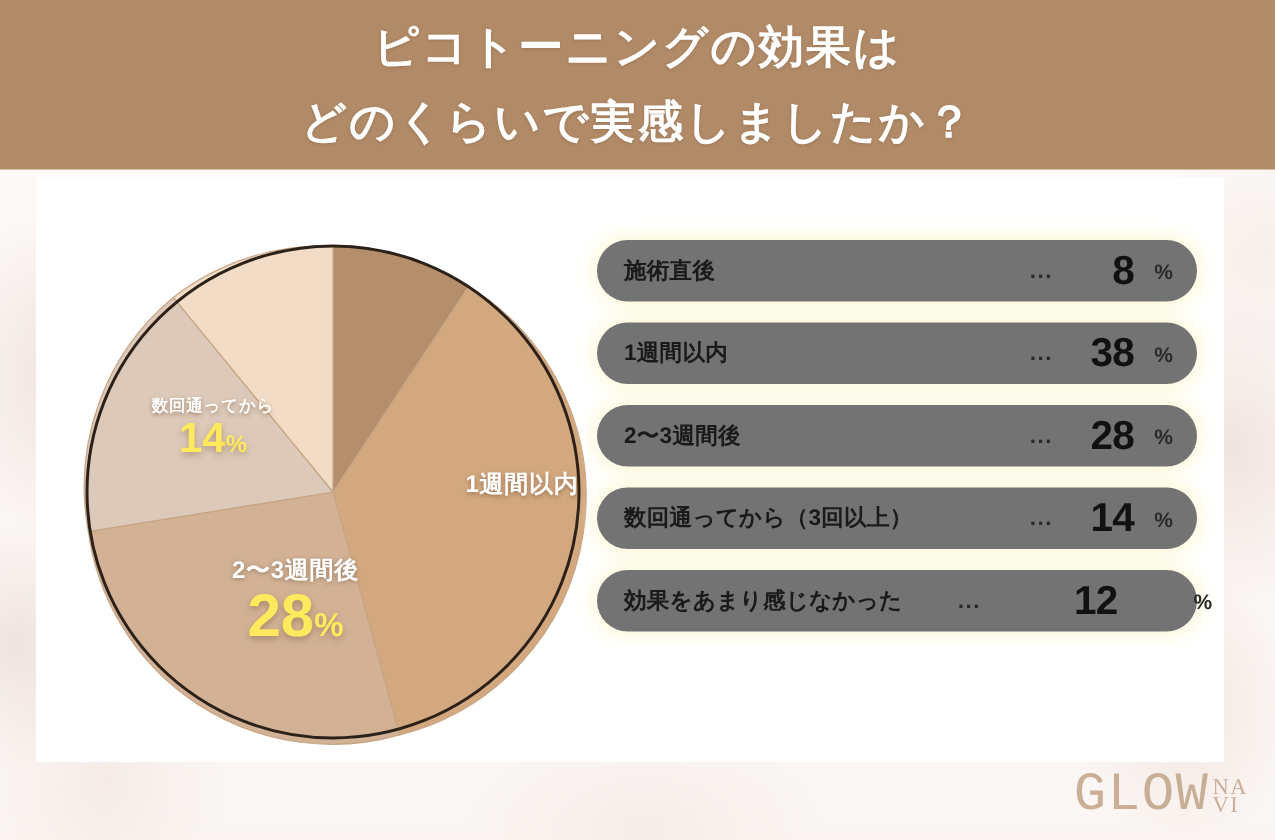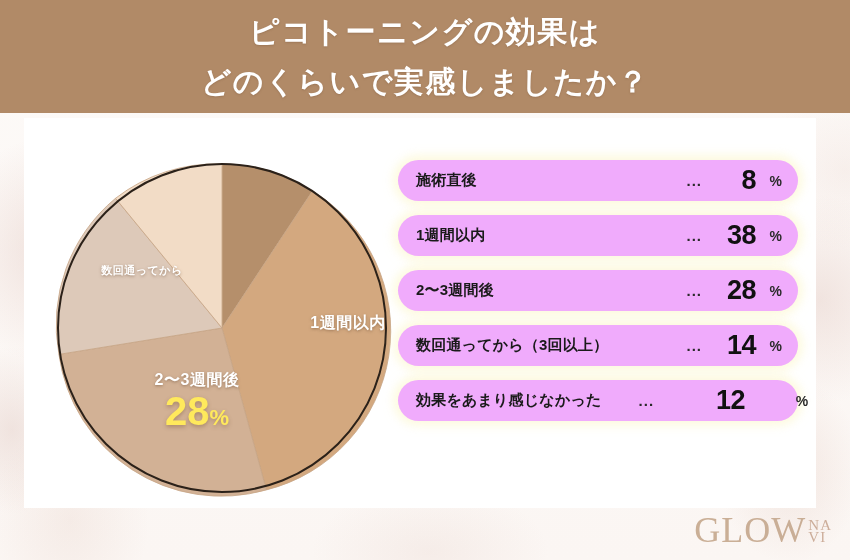--- a/index.html
+++ b/index.html
@@ -123,21 +123,21 @@
     position: absolute;
     left: 374px;
     top: 42px;
     width: 400px;
   }
   .legend-row {
     position: relative;
     height: 41px;
     margin-bottom: 14px;
     border-radius: 21px;
-    background: #f0abfc;
+    background: #737373;
     box-shadow: 0 0 10px 5px rgba(251,245,198,0.55);
     display: flex;
     align-items: center;
     padding: 0 16px 0 18px;
   }
   .legend-row:last-child { margin-bottom: 0; gap: 37px; }
 
   .legend-label {
     flex: 0 0 auto;
     color: #1a1a1a;
@@ -177,21 +177,21 @@
     position: absolute;
     right: 18px;
     bottom: 12px;
     display: flex;
     align-items: flex-end;
     gap: 2px;
     z-index: 6;
     opacity: 0.92;
   }
   .logo-main {
-    font-family: Liberation Serif, serif;
+    font-family: Liberation Mono, monospace;
     font-size: 36px;
     font-weight: 400;
     letter-spacing: 1px;
     color: #c6a98f;
     line-height: 1;
   }
   .logo-sub {
     display: flex;
     flex-direction: column;
     line-height: 0.85;
@@ -239,20 +239,21 @@
         <span class="slice-name">1週間以内</span>
       </div>
 
       <div class="slice-label lbl-28">
         <span class="slice-name">2〜3週間後</span>
         <span class="slice-pct"><span class="num">28</span><span class="sym">%</span></span>
       </div>
 
       <div class="slice-label lbl-14">
         <span class="slice-name small">数回通ってから</span>
+        <span class="slice-pct small"><span class="num">14</span><span class="sym">%</span></span>
       </div>
     </div>
 
     <div class="legend">
 
       <div class="legend-row">
         <span class="legend-label">施術直後</span>
         <span class="legend-dots">...</span>
         <span class="legend-value">8</span>
         <span class="legend-unit">%</span>

